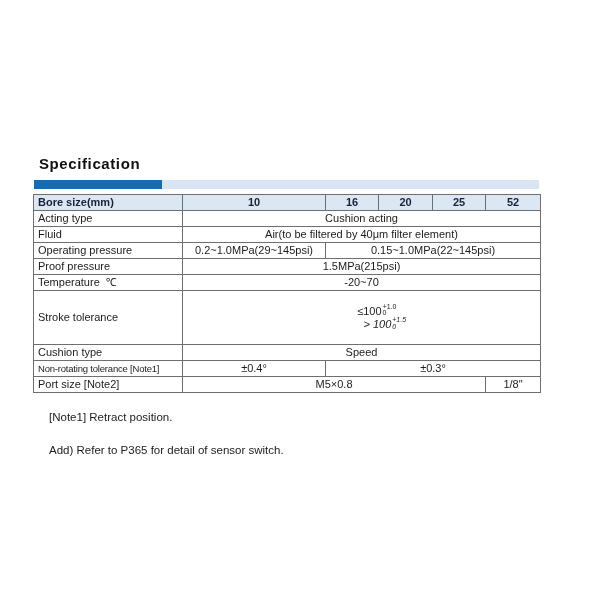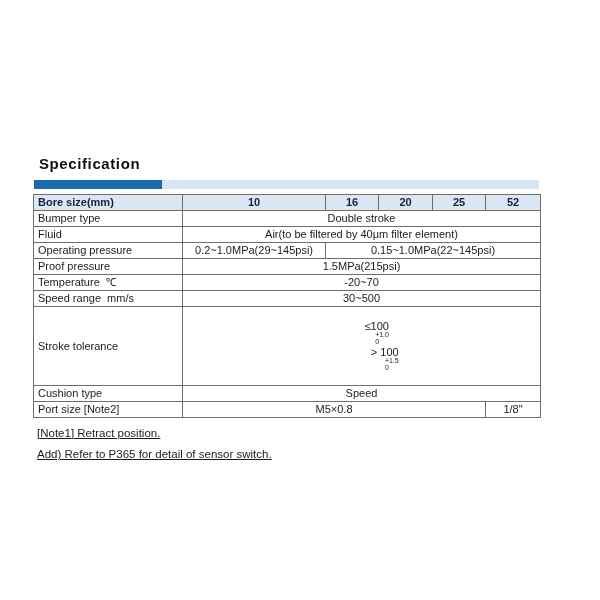--- a/index.html
+++ b/index.html
@@ -73,44 +73,43 @@
     color: #17233a;
   }
   td.small-lbl {
     font-size: 9.5px;
     letter-spacing: -0.2px;
   }
   .tol-group {
     display: inline-flex;
     align-items: flex-end;
     vertical-align: middle;
-    flex-direction: column;
   }
   .tol-group + .tol-group {
     margin-left: 16px;
+    font-style: italic;
   }
   .tolstack {
     display: inline-flex;
     flex-direction: column;
     align-items: flex-start;
     font-size: 7px;
     line-height: 6.5px;
     margin-left: 1px;
     transform: translateY(-1px);
   }
   .notes {
     margin-top: 7px;
   }
   .notes p {
-    margin: 4px;
+    margin: 16px;
     font-size: 11.5px;
     line-height: 17px;
     color: #1c1c1c;
     white-space: pre;
-    text-decoration: underline;
   }
 </style>
 </head>
 <body>
 
 <div class="page">
   <div class="content">
 
     <h1 class="title">Specification</h1>
 
@@ -133,22 +132,22 @@
           <tr class="hdr">
         <td class="lbl">Bore size(mm)</td>
         <td>10</td>
         <td>16</td>
         <td>20</td>
         <td>25</td>
         <td>52</td>
       </tr>
 
       <tr>
-        <td class="lbl">Bumper type</td>
-        <td colspan="5">Double stroke</td>
+        <td class="lbl">Acting type</td>
+        <td colspan="5">Cushion acting</td>
       </tr>
 
       <tr>
         <td class="lbl">Fluid</td>
         <td colspan="5">Air(to be filtered by 40μm filter element)</td>
       </tr>
 
       <tr>
         <td class="lbl">Operating pressure</td>
         <td>0.2~1.0MPa(29~145psi)</td>
@@ -158,24 +157,20 @@
       <tr>
         <td class="lbl">Proof pressure</td>
         <td colspan="5">1.5MPa(215psi)</td>
       </tr>
 
       <tr>
         <td class="lbl">Temperature  ℃</td>
         <td colspan="5">-20~70</td>
       </tr>
 
-      <tr>
-        <td class="lbl">Speed range  mm/s</td>
-        <td colspan="5">30~500</td>
-      </tr>
 
 
       <tr>
         <td class="lbl">Stroke tolerance</td>
         <td colspan="5">
           <span class="tol-group">
             <span>≤100</span>
             <span class="tolstack">
               <span>+1.0</span>
               <span>0</span>
@@ -189,20 +184,25 @@
             </span>
           </span>
         </td>
       </tr>
 
       <tr>
         <td class="lbl">Cushion type</td>
         <td colspan="5">Speed</td>
       </tr>
 
+      <tr>
+        <td class="lbl small-lbl">Non-rotating tolerance [Note1]</td>
+        <td>±0.4°</td>
+        <td colspan="4">±0.3°</td>
+      </tr>
 
       <tr>
         <td class="lbl">Port size [Note2]</td>
         <td colspan="4">M5×0.8</td>
         <td>1/8"</td>
       </tr>
     </tbody>
       </table>
 
     <div class="notes">

